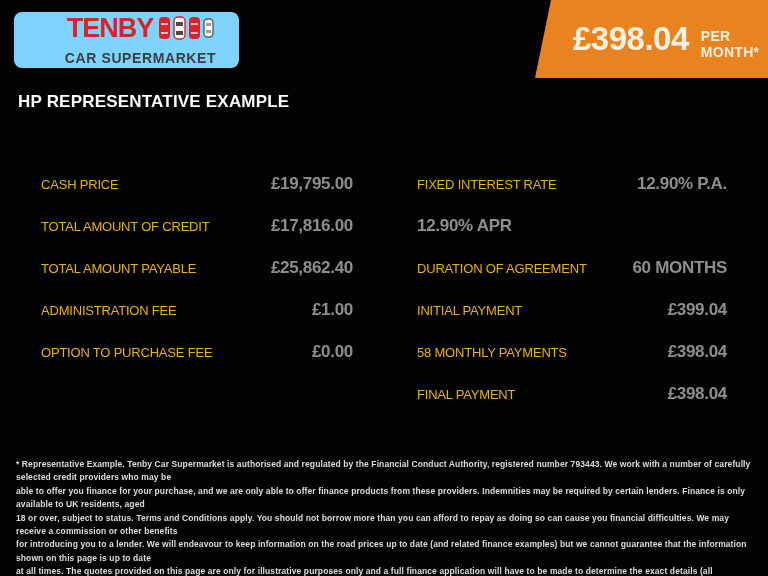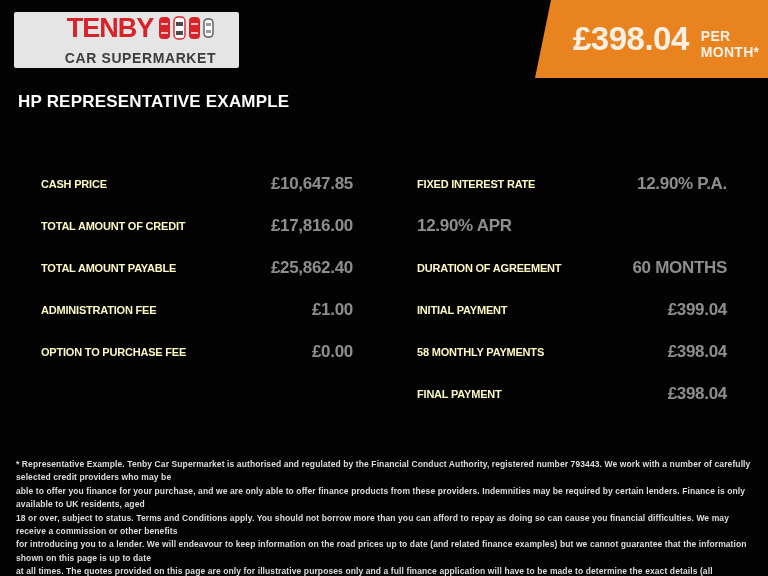--- a/index.html
+++ b/index.html
@@ -11,22 +11,22 @@
     overflow: hidden;
     width: 768px;
     height: 576px;
   }
 
   
   .logo-box {
     position: absolute;
     left: 14px; top: 12px;
     width: 225px; height: 56px;
-    background: #e5e5e5;
-    border-radius: 2px;
+    background: #7dd3fc;
+    border-radius: 8px;
     display: flex;
     flex-direction: column;
     align-items: center;
     justify-content: center;
     padding-left: 28px;
   }
   .logo-top-row {
     display: flex;
     align-items: center;
     gap: 5px;
@@ -95,23 +95,23 @@
   }
   .fin-col.left  { left: 41px;  width: 312px; }
   .fin-col.right { left: 417px; width: 310px; }
   .fin-row {
     height: 42px;
     display: flex;
     align-items: center;
     justify-content: space-between;
   }
   .fin-label {
-    color: #fef9c3;
-    font-size: 11px;
-    font-weight: bold;
+    color: #eab308;
+    font-size: 13px;
+    font-weight: normal;
     letter-spacing: -0.2px;
     white-space: nowrap;
   }
   .fin-value {
     color: #8E8E8E;
     font-size: 17px;
     font-weight: bold;
     letter-spacing: -0.3px;
     white-space: nowrap;
     text-align: right;
@@ -165,21 +165,21 @@
 <div class="price-banner">
   <span class="price-amount">£398.04</span>
   <span class="price-period">PER MONTH*</span>
 </div>
 
 <div class="page-title">HP REPRESENTATIVE EXAMPLE</div>
 
 <div class="fin-col left">
   <div class="fin-row">
     <span class="fin-label">CASH PRICE</span>
-    <span class="fin-value">£10,647.85</span>
+    <span class="fin-value">£19,795.00</span>
   </div>
   <div class="fin-row">
     <span class="fin-label">TOTAL AMOUNT OF CREDIT</span>
     <span class="fin-value">£17,816.00</span>
   </div>
   <div class="fin-row">
     <span class="fin-label">TOTAL AMOUNT PAYABLE</span>
     <span class="fin-value">£25,862.40</span>
   </div>
   <div class="fin-row">

